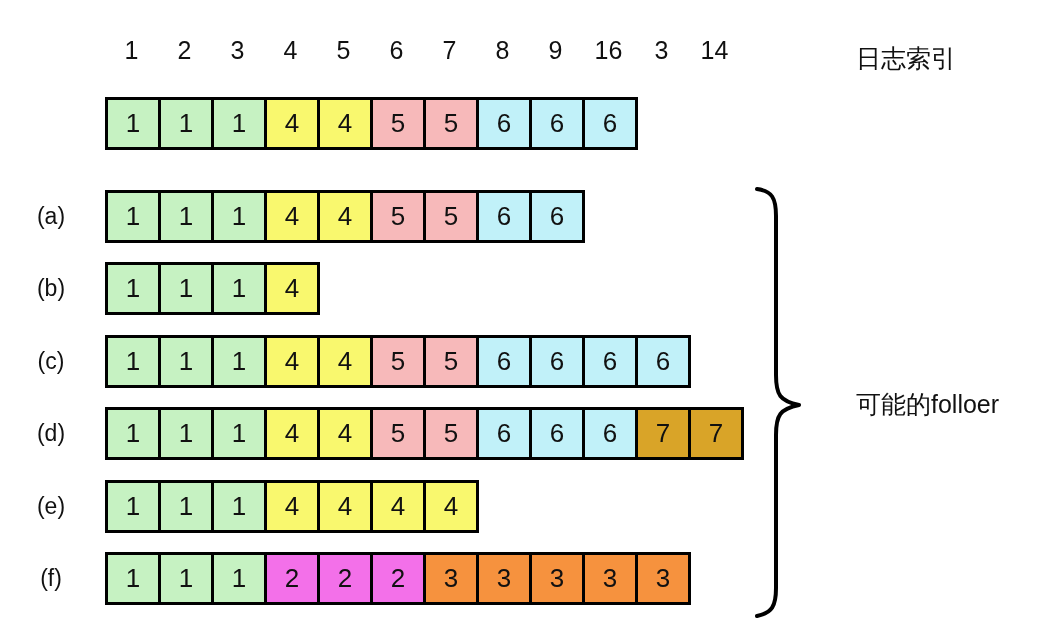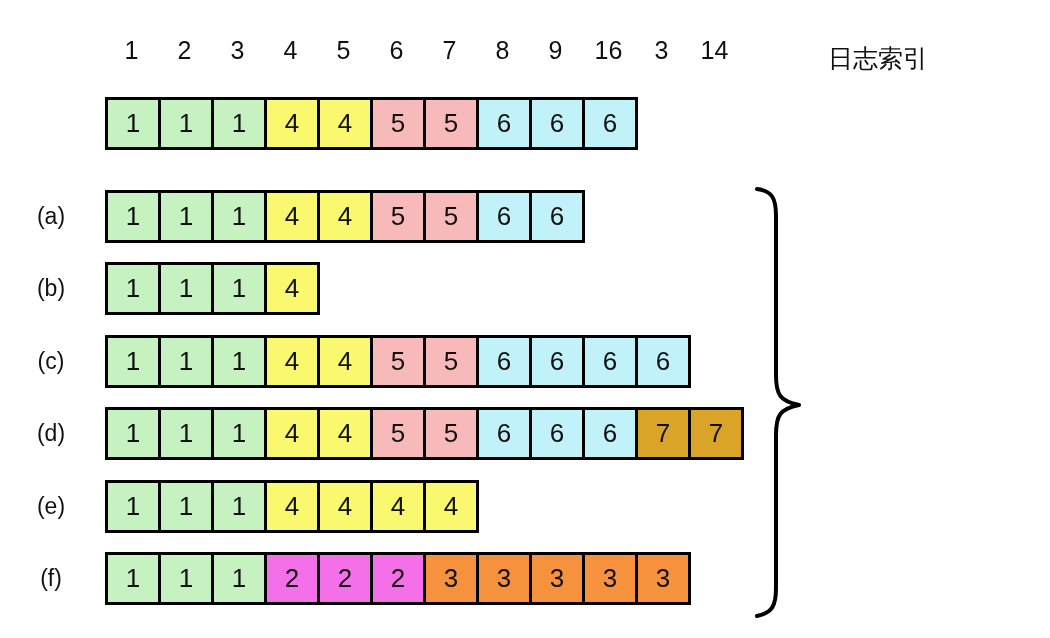--- a/index.html
+++ b/index.html
@@ -13,21 +13,21 @@
   .cell{
     box-sizing:border-box;width:56px;height:53px;margin-left:-3px;
     border:3px solid #000;display:flex;align-items:center;justify-content:center;
     font-size:26px;color:#111;
   }
   .cell:first-child{margin-left:0;}
   .row-label{
     position:absolute;left:26px;width:50px;text-align:center;
     font-size:23px;height:53px;line-height:53px;color:#111;
   }
-  .side-label{position:absolute;font-size:25px;color:#111;white-space:nowrap;}
+  .side-label{position:absolute;font-size:25px;color:#111;white-space:nowrap;margin-left:28px;}
   .index-label{left:828px;top:42px;}
   .leader-label{left:838px;top:104px;}
   .follower-label{left:828px;top:388px;}
   .brace-svg{position:absolute;left:740px;top:175px;width:80px;height:460px;}
 </style>
 </head>
 <body>
 
 <div class="canvas">
   <div class="index-row" id="index-row">
@@ -137,13 +137,14 @@
   <svg class="brace-svg" viewBox="740 175 80 460">
     <path d="M 757 189
              C 772 191 776 198 776 216
              L 776 375
              C 776 395 780 401 799 405
              C 780 409 776 415 776 435
              L 776 588
              C 776 606 772 613 757 616" fill="none" stroke="#000" stroke-width="4" stroke-linecap="round" stroke-linejoin="round"></path>
   </svg>
 
+  <div class="side-label follower-label">可能的folloer</div>
 </div>
 
 </body></html>

